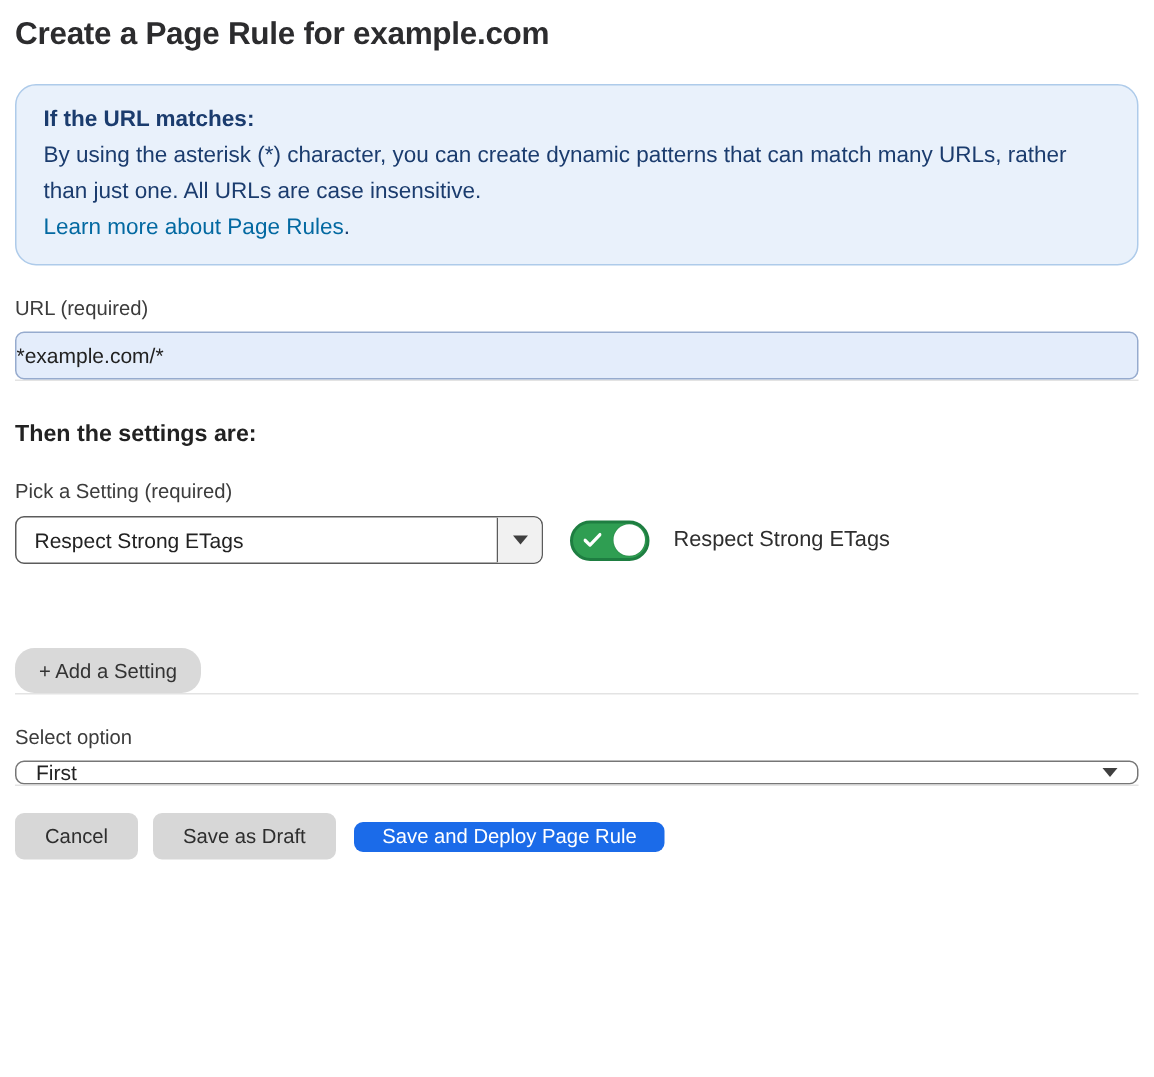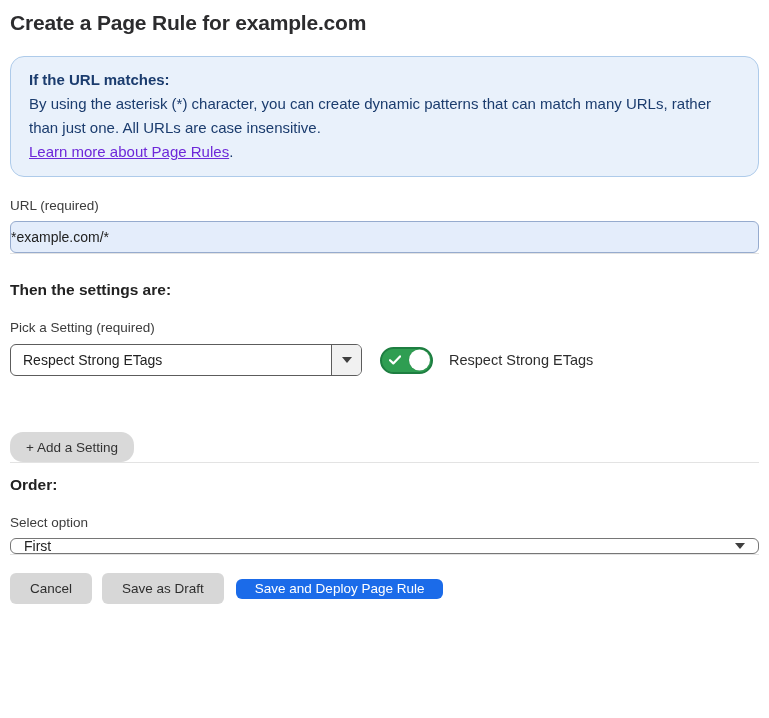--- a/index.html
+++ b/index.html
@@ -26,22 +26,21 @@
     background: #e9f1fb;
     border: 1px solid #aecbea;
     border-radius: 14px;
     padding: 11px 18px 12px 18px;
     color: #1b3c6e;
     font-size: 15px;
     line-height: 24px;
   }
   .info-heading { font-weight: 700; }
   .info-link {
-    color: #6d28d9;
-    text-decoration: underline;
+    color: #0369a1;
     cursor: pointer;
   }
   .info-link-suffix { color: #1b3c6e; }
 
   
   .field-label {
     display: block;
     font-size: 13.5px;
     color: #3c3c3c;
     margin-top: 21px;
@@ -258,21 +257,20 @@
       <span class="knob"></span>
     </div>
 
     <span class="toggle-label">Respect Strong ETags</span>
   </div>
 
   <button class="add-setting-button">+ Add a Setting</button>
 
   <hr class="divider hr-2">
 
-  <h2 class="section-heading order-heading">Order:</h2>
 
   <label class="field-label">Select option</label>
 
   <div class="order-select">
     <span>First</span>
     <span class="tri-down"></span>
   </div>
 
 
   <hr class="divider hr-3">

